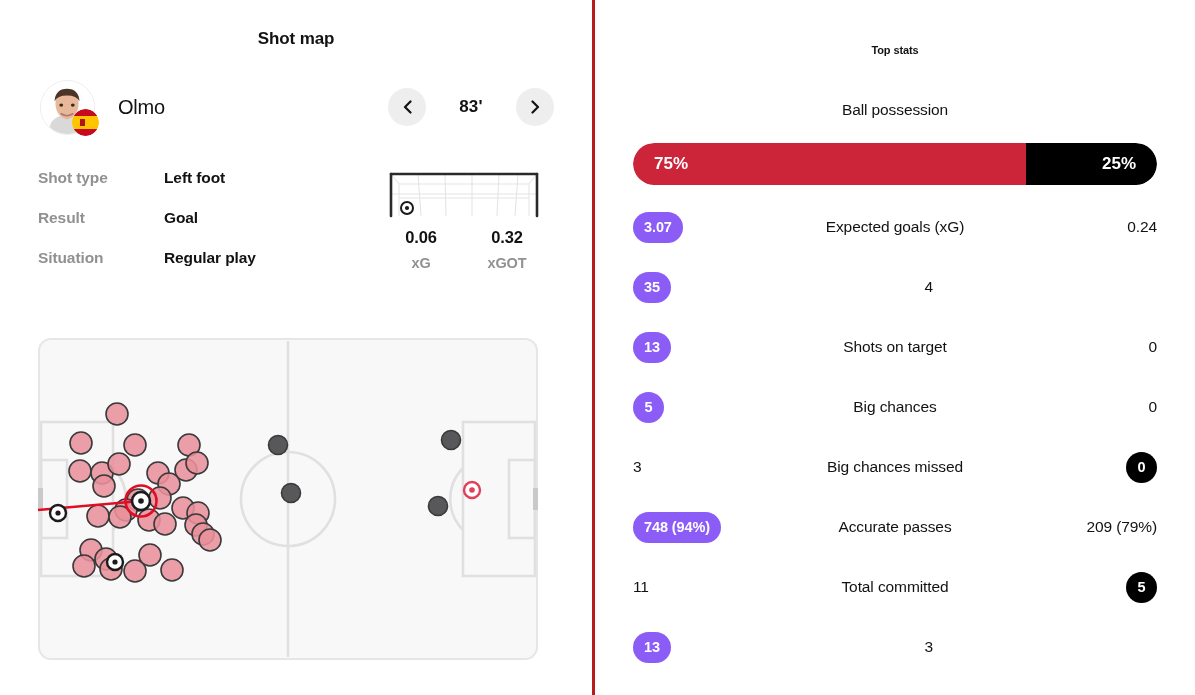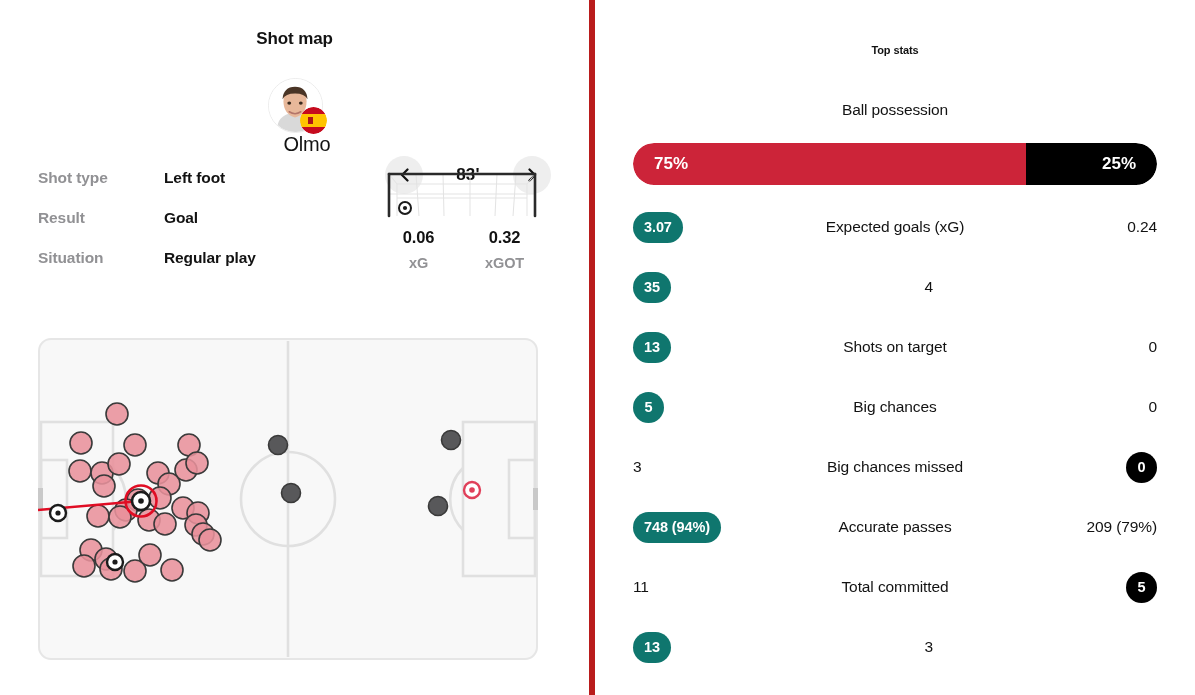--- a/index.html
+++ b/index.html
@@ -10,39 +10,38 @@
     font-family: "Liberation Sans", sans-serif;
     color: #1c1c1e;
     overflow: hidden;
   }
   .page { display: flex; width: 1195px; height: 695px; }
 
   
   .left-panel {
     width: 595px; height: 695px;
     position: relative;
-    border-right: 6px solid #b91c1c;
+    border-right: 3px solid #b91c1c;
     background: #fff;
   }
   .panel-title {
     text-align: center;
     font-size: 17px;
     font-weight: bold;
     letter-spacing: -0.1px;
     color: #121212;
     padding-top: 29px;
   }
 
   
   .player-row {
     display: flex; align-items: center;
     margin-top: 29px;
     padding: 0 38px 0 40px;
     height: 58px;
-    flex-direction: column;
   }
   .avatar-wrap {
     position: relative;
     width: 55px; height: 55px;
     flex: 0 0 55px;
   }
   .avatar {
     width: 55px; height: 55px;
     border-radius: 50%;
     border: 1.5px solid #ececec;
@@ -229,21 +228,21 @@
     min-width: 31px;
     height: 31px;
     padding: 0 11px;
     border-radius: 16px;
     font-size: 14.5px;
     font-weight: bold;
     color: #ffffff;
     letter-spacing: -0.1px;
     white-space: nowrap;
   }
-  .pill.red { background: #0f766e; }
+  .pill.red { background: #8b5cf6; }
   .pill.black { background: #000000; }
   .plain {
     font-size: 15.5px;
     color: #121212;
     letter-spacing: -0.1px;
     white-space: nowrap;
   }
 </style>
 </head>
 <body>

